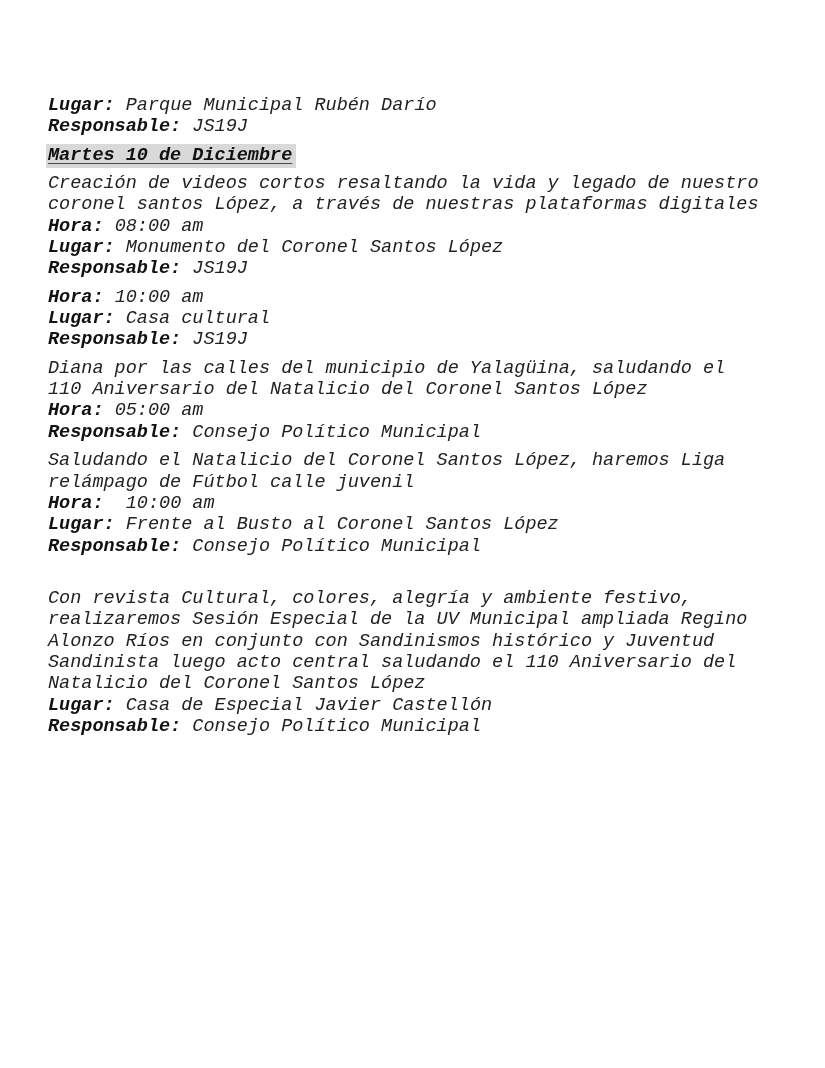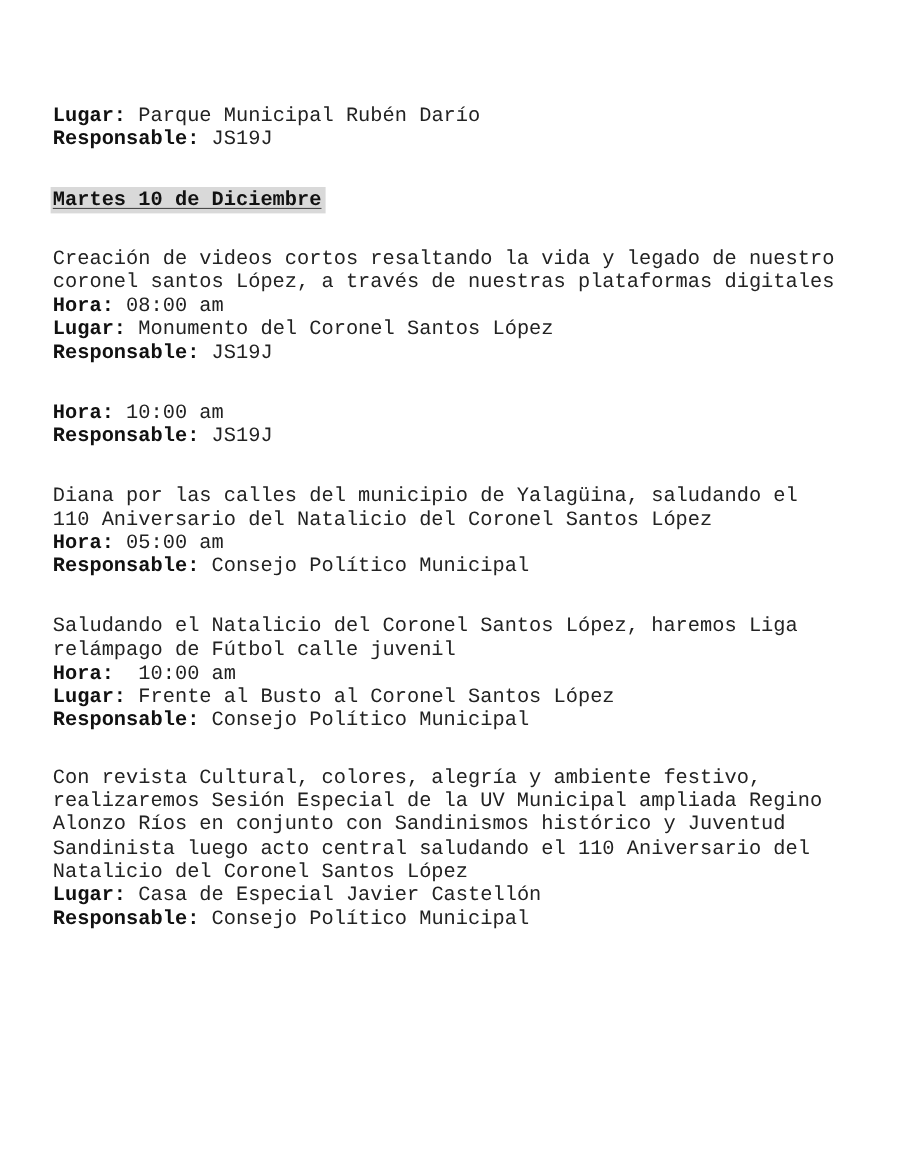--- a/index.html
+++ b/index.html
@@ -13,23 +13,24 @@
     overflow: hidden;
     font-family: "Liberation Mono", "DejaVu Sans Mono", monospace;
     font-size: 18.5px;
     line-height: 21.35px;
     color: #222222;
   }
   .doc {
     box-sizing: border-box;
     width: 825px;
     padding: 95px 32px 0 48px;
+    font-style: italic;
   }
   .block { margin: 0; }
-  .gap1 { margin-top: 33px; }
+  .gap1 { margin-top: 7px; }
   .gap2 { margin-top: 31px; }
   .lbl {
     font-weight: bold;
     color: #111111;
   }
   .val, .desc {
     white-space: pre-wrap;
   }
   .desc { margin: 0; }
   .fieldline { margin: 0; }
@@ -61,20 +62,21 @@
   <div class="block gap1">
     <p class="desc">Creación de videos cortos resaltando la vida y legado de nuestro
 coronel santos López, a través de nuestras plataformas digitales</p>
     <p class="fieldline"><span class="lbl">Hora:</span> <span class="val">08:00 am</span></p>
     <p class="fieldline"><span class="lbl">Lugar:</span> <span class="val">Monumento del Coronel Santos López</span></p>
     <p class="fieldline"><span class="lbl">Responsable:</span> <span class="val">JS19J</span></p>
   </div>
 
   <div class="block gap1">
     <p class="fieldline"><span class="lbl">Hora:</span> <span class="val">10:00 am</span></p>
+    <p class="fieldline"><span class="lbl">Lugar:</span> <span class="val">Casa cultural</span></p>
     <p class="fieldline"><span class="lbl">Responsable:</span> <span class="val">JS19J</span></p>
   </div>
 
   <div class="block gap1">
     <p class="desc">Diana por las calles del municipio de Yalagüina, saludando el
 110 Aniversario del Natalicio del Coronel Santos López</p>
     <p class="fieldline"><span class="lbl">Hora:</span> <span class="val">05:00 am</span></p>
     <p class="fieldline"><span class="lbl">Responsable:</span> <span class="val">Consejo Político Municipal</span></p>
   </div>
 

